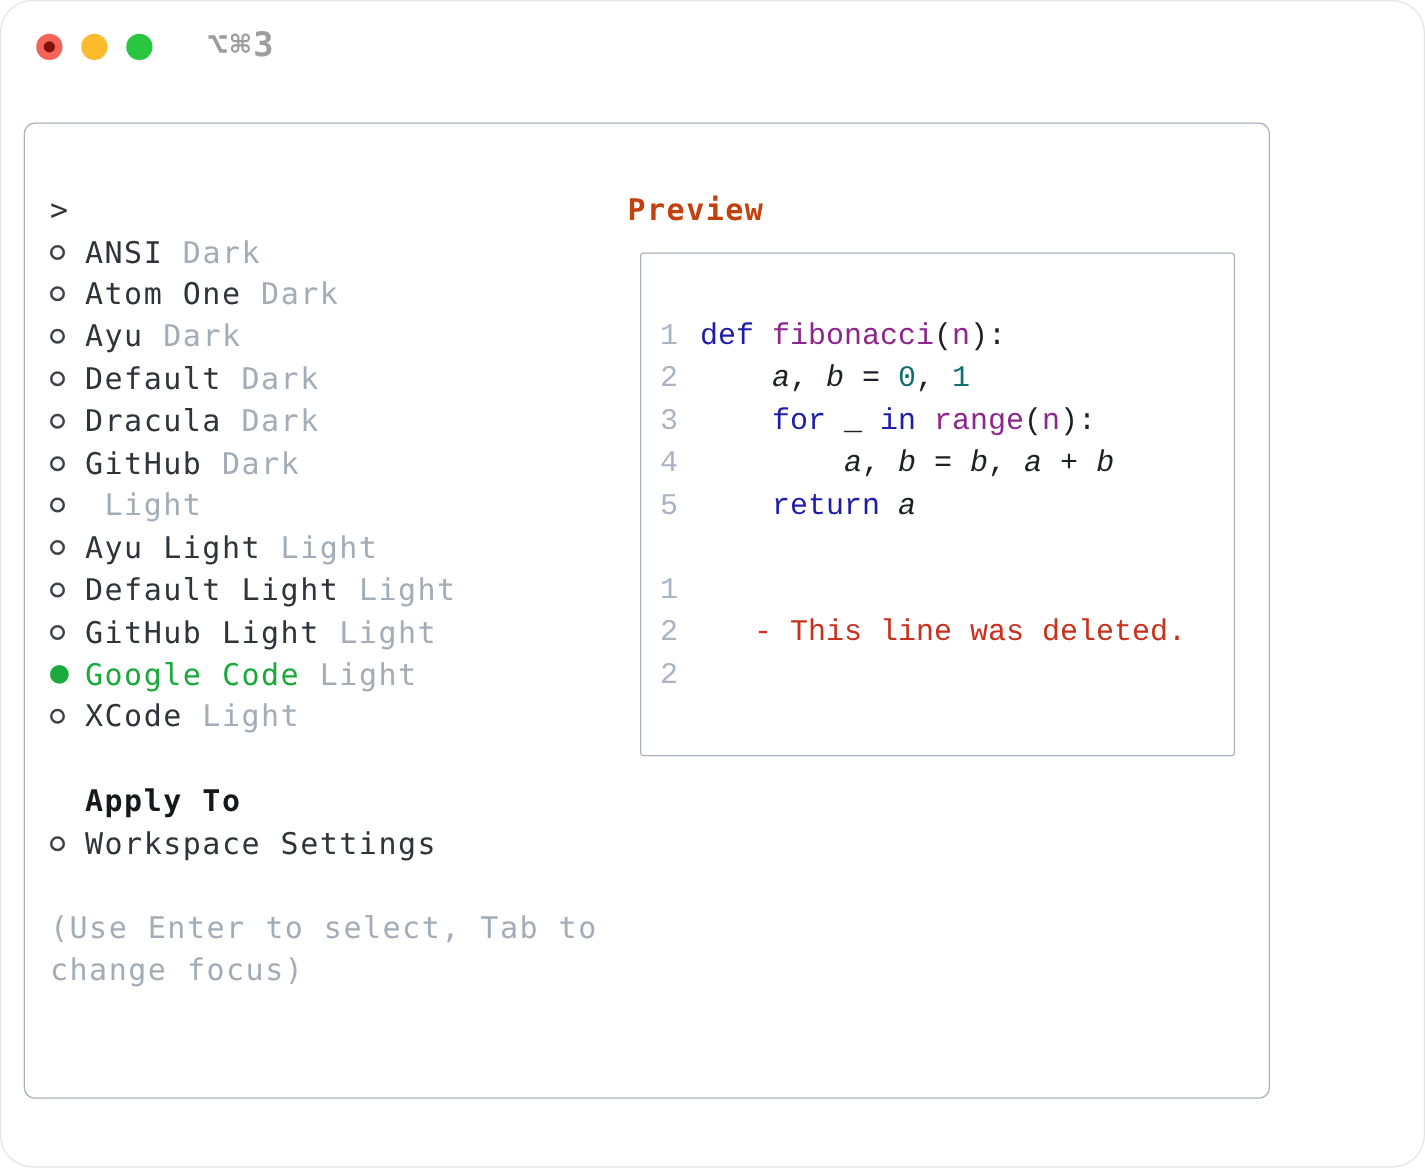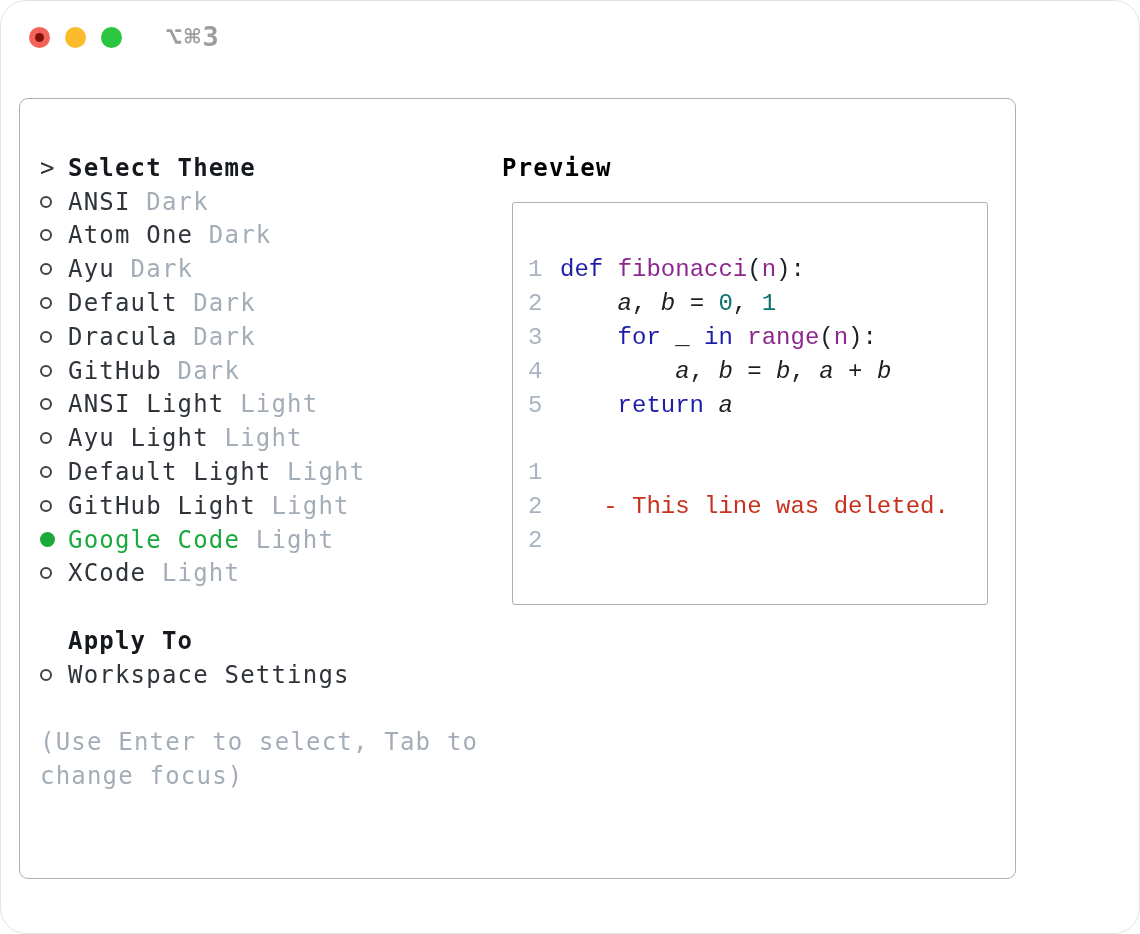--- a/index.html
+++ b/index.html
@@ -26,21 +26,21 @@
   .row{height:33.8px;display:flex;align-items:center;white-space:pre;}
   .marker{width:28px;display:flex;align-items:center;flex:none;}
   .radio{width:12px;height:12px;border:2px solid #3d434b;border-radius:50%;}
   .radio.on{width:15px;height:15px;border:none;background:var(--green);}
   .prompt{color:var(--text);}
   .hdr{font-weight:bold;color:#15181c;}
   .variant{color:var(--dim);}
   .sel-text{color:var(--green);}
   .hint{color:var(--dim);}
   
-  .preview-label{position:absolute;left:482px;top:52px;height:33.8px;display:flex;align-items:center;font-size:24px;font-weight:bold;letter-spacing:1.2px;color:#000000;}
+  .preview-label{position:absolute;left:482px;top:52px;height:33.8px;display:flex;align-items:center;font-size:24px;font-weight:bold;letter-spacing:1.2px;color:#c2410c;}
   .preview-box{
     position:absolute;left:492px;top:103px;width:476px;height:403px;
     border:1.5px solid var(--border);border-radius:3px;background:#fff;
   }
   .plines{position:absolute;left:15px;top:50px;right:6px;font-family:"Liberation Mono","DejaVu Sans Mono",monospace;font-size:24px;}
   .pline{height:33.8px;display:flex;align-items:center;white-space:pre;}
   .ln{display:inline-block;width:32px;flex:none;color:var(--ln);}
   .pln{color:#1c1f24;}
   .kwd{color:var(--kwd);}
   .typ{color:var(--typ);text-align:right;}
@@ -57,30 +57,30 @@
   <div class="titlebar">
     <span class="light red"></span>
     <span class="light yellow"></span>
     <span class="light green"></span>
     <span class="win-title">⌥⌘3</span>
   </div>
 
   <div class="panel">
     <div class="rows">
       <div class="row">
-        <span class="marker prompt">&gt;</span><span class="hdr">Select Theme</span>
+        <span class="marker prompt">&gt;</span>
       </div>
       <div id="theme-list">
           <div class="row"><span class="marker"><span class="radio"></span></span><span class="">ANSI</span><span class="variant"> Dark</span></div>
           <div class="row"><span class="marker"><span class="radio"></span></span><span class="">Atom One</span><span class="variant"> Dark</span></div>
           <div class="row"><span class="marker"><span class="radio"></span></span><span class="">Ayu</span><span class="variant"> Dark</span></div>
           <div class="row"><span class="marker"><span class="radio"></span></span><span class="">Default</span><span class="variant"> Dark</span></div>
           <div class="row"><span class="marker"><span class="radio"></span></span><span class="">Dracula</span><span class="variant"> Dark</span></div>
           <div class="row"><span class="marker"><span class="radio"></span></span><span class="">GitHub</span><span class="variant"> Dark</span></div>
-          <div class="row"><span class="marker"><span class="radio"></span></span><span class="">ANSI Light</span><span class="variant"> Light</span></div>
+          <div class="row"><span class="marker"><span class="radio"></span></span><span class="variant"> Light</span></div>
           <div class="row"><span class="marker"><span class="radio"></span></span><span class="">Ayu Light</span><span class="variant"> Light</span></div>
           <div class="row"><span class="marker"><span class="radio"></span></span><span class="">Default Light</span><span class="variant"> Light</span></div>
           <div class="row"><span class="marker"><span class="radio"></span></span><span class="">GitHub Light</span><span class="variant"> Light</span></div>
           <div class="row"><span class="marker"><span class="radio on"></span></span><span class="sel-text">Google Code</span><span class="variant"> Light</span></div>
           <div class="row"><span class="marker"><span class="radio"></span></span><span class="">XCode</span><span class="variant"> Light</span></div>
         </div>
       <div class="row"></div>
       <div class="row">
         <span class="marker"></span><span class="hdr" style="font-weight:bold;color:#15181c;">Apply To</span>
       </div>

